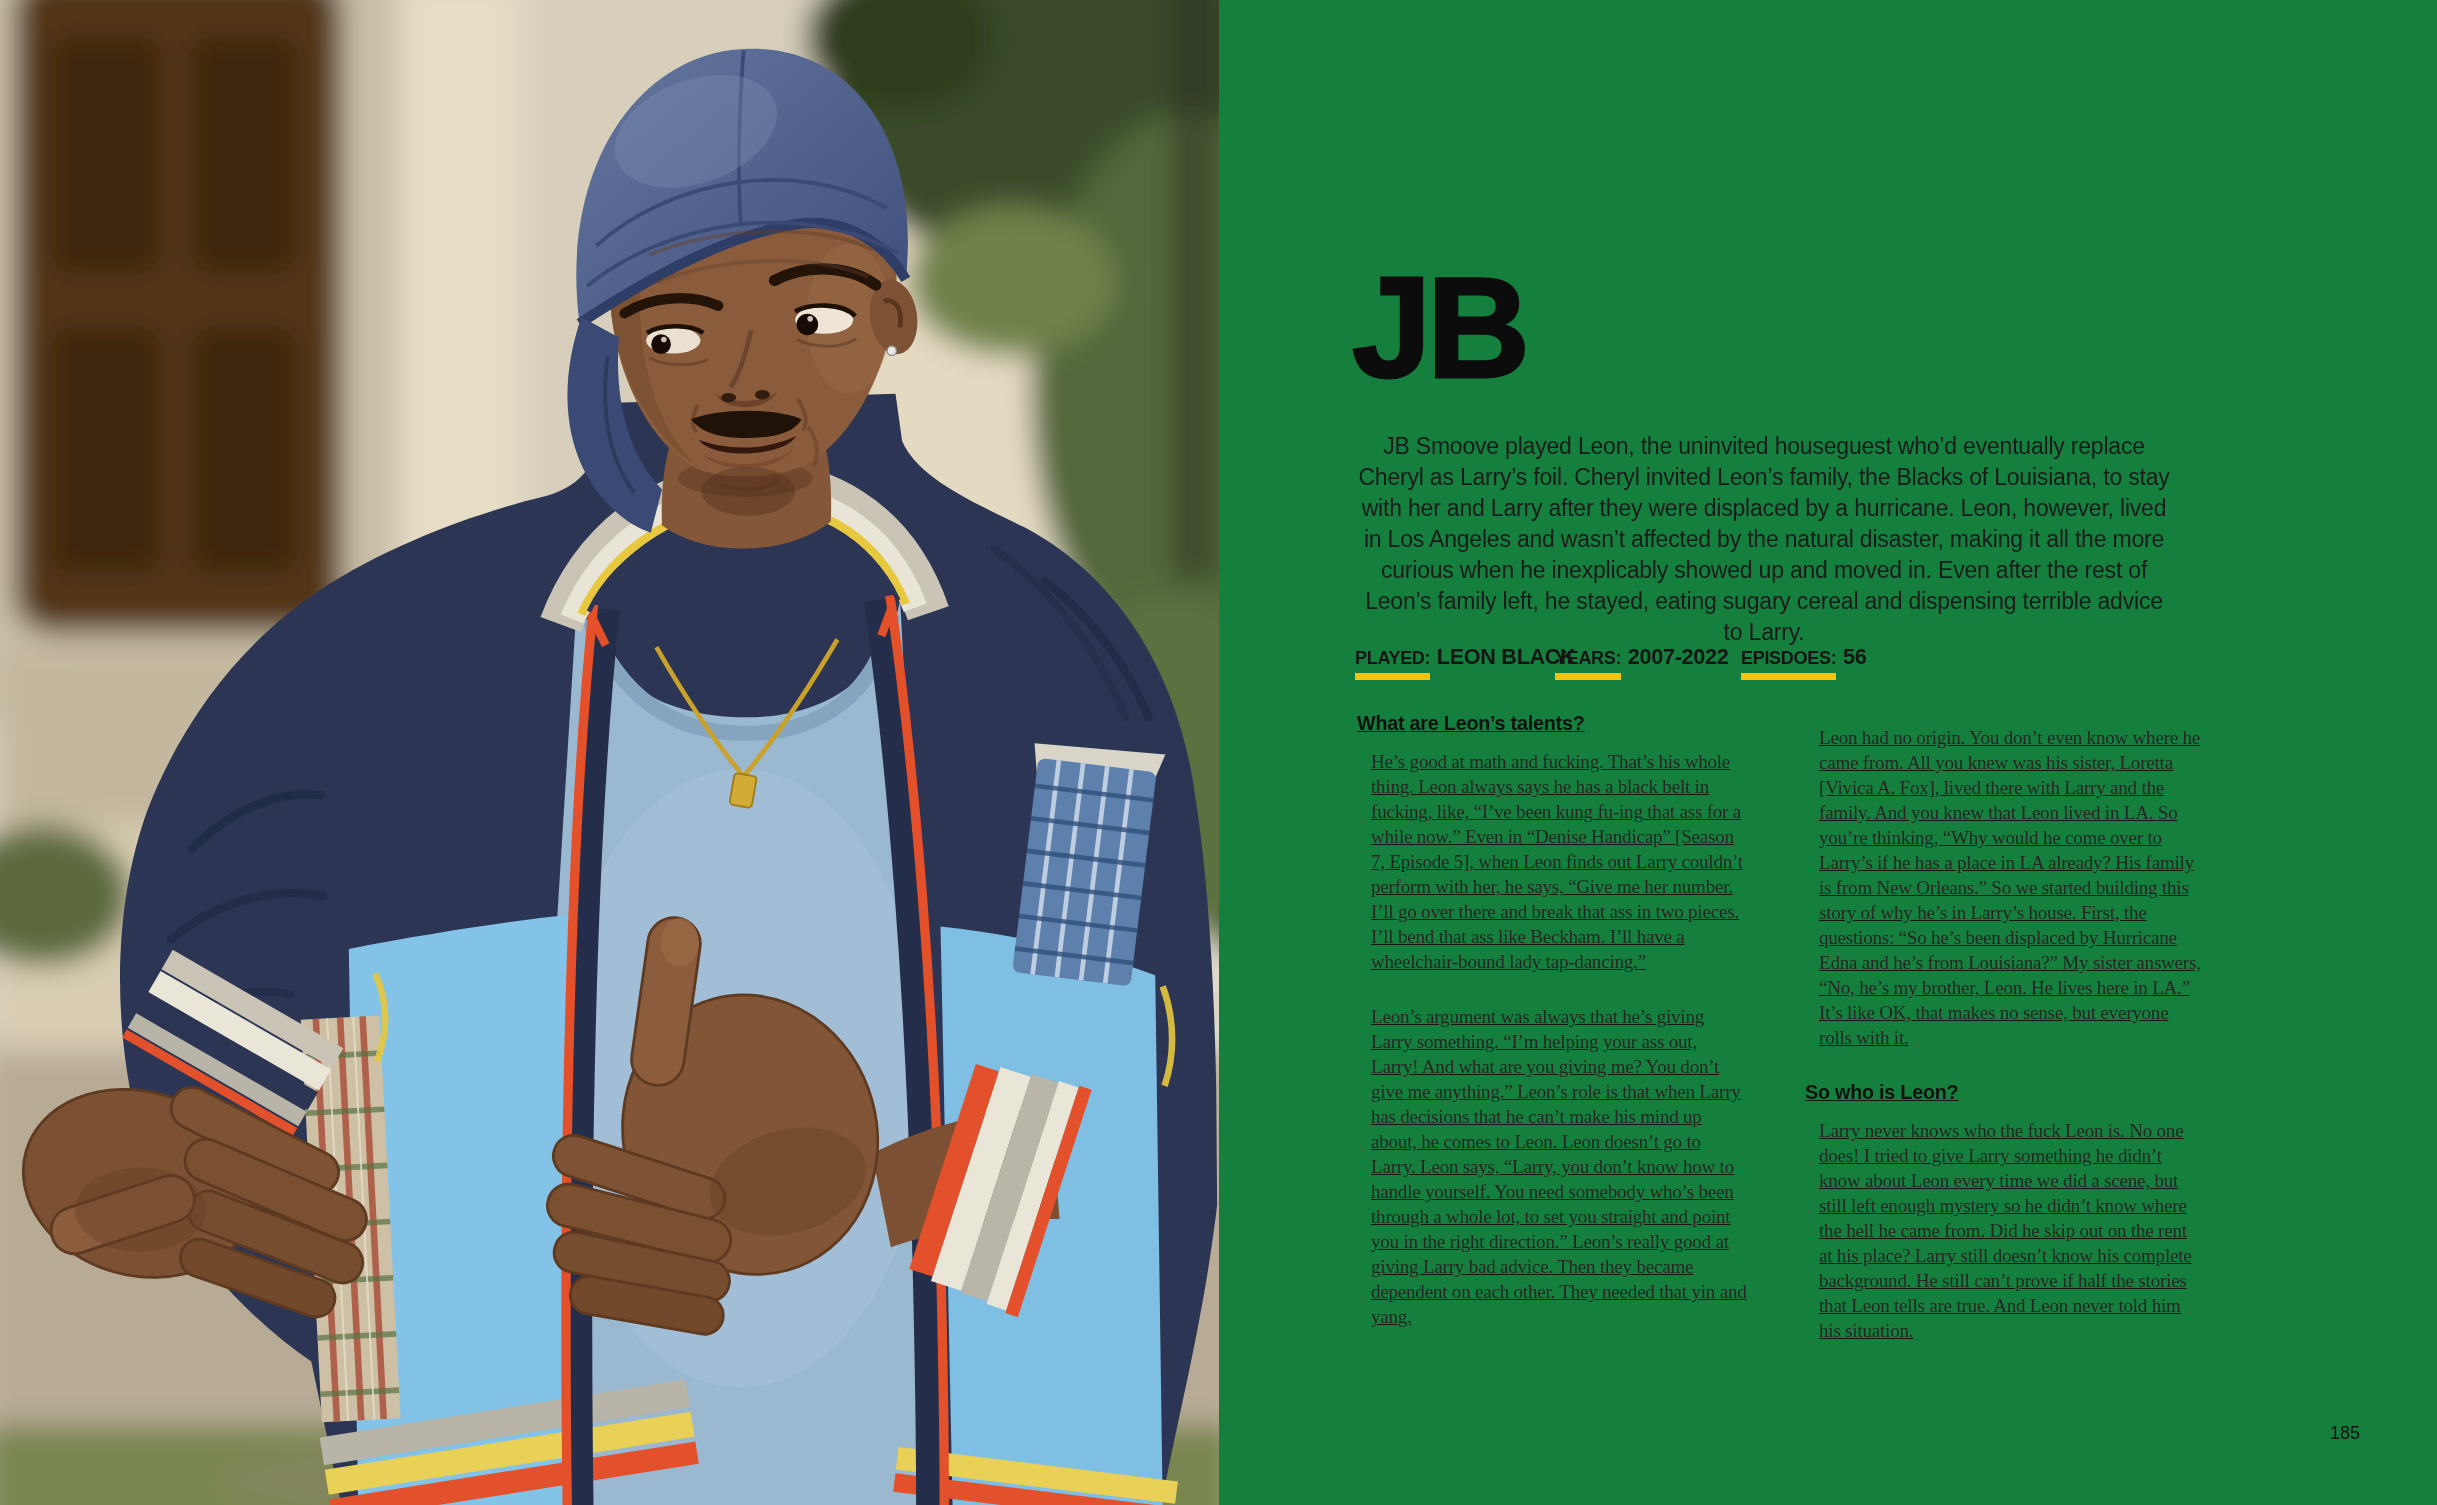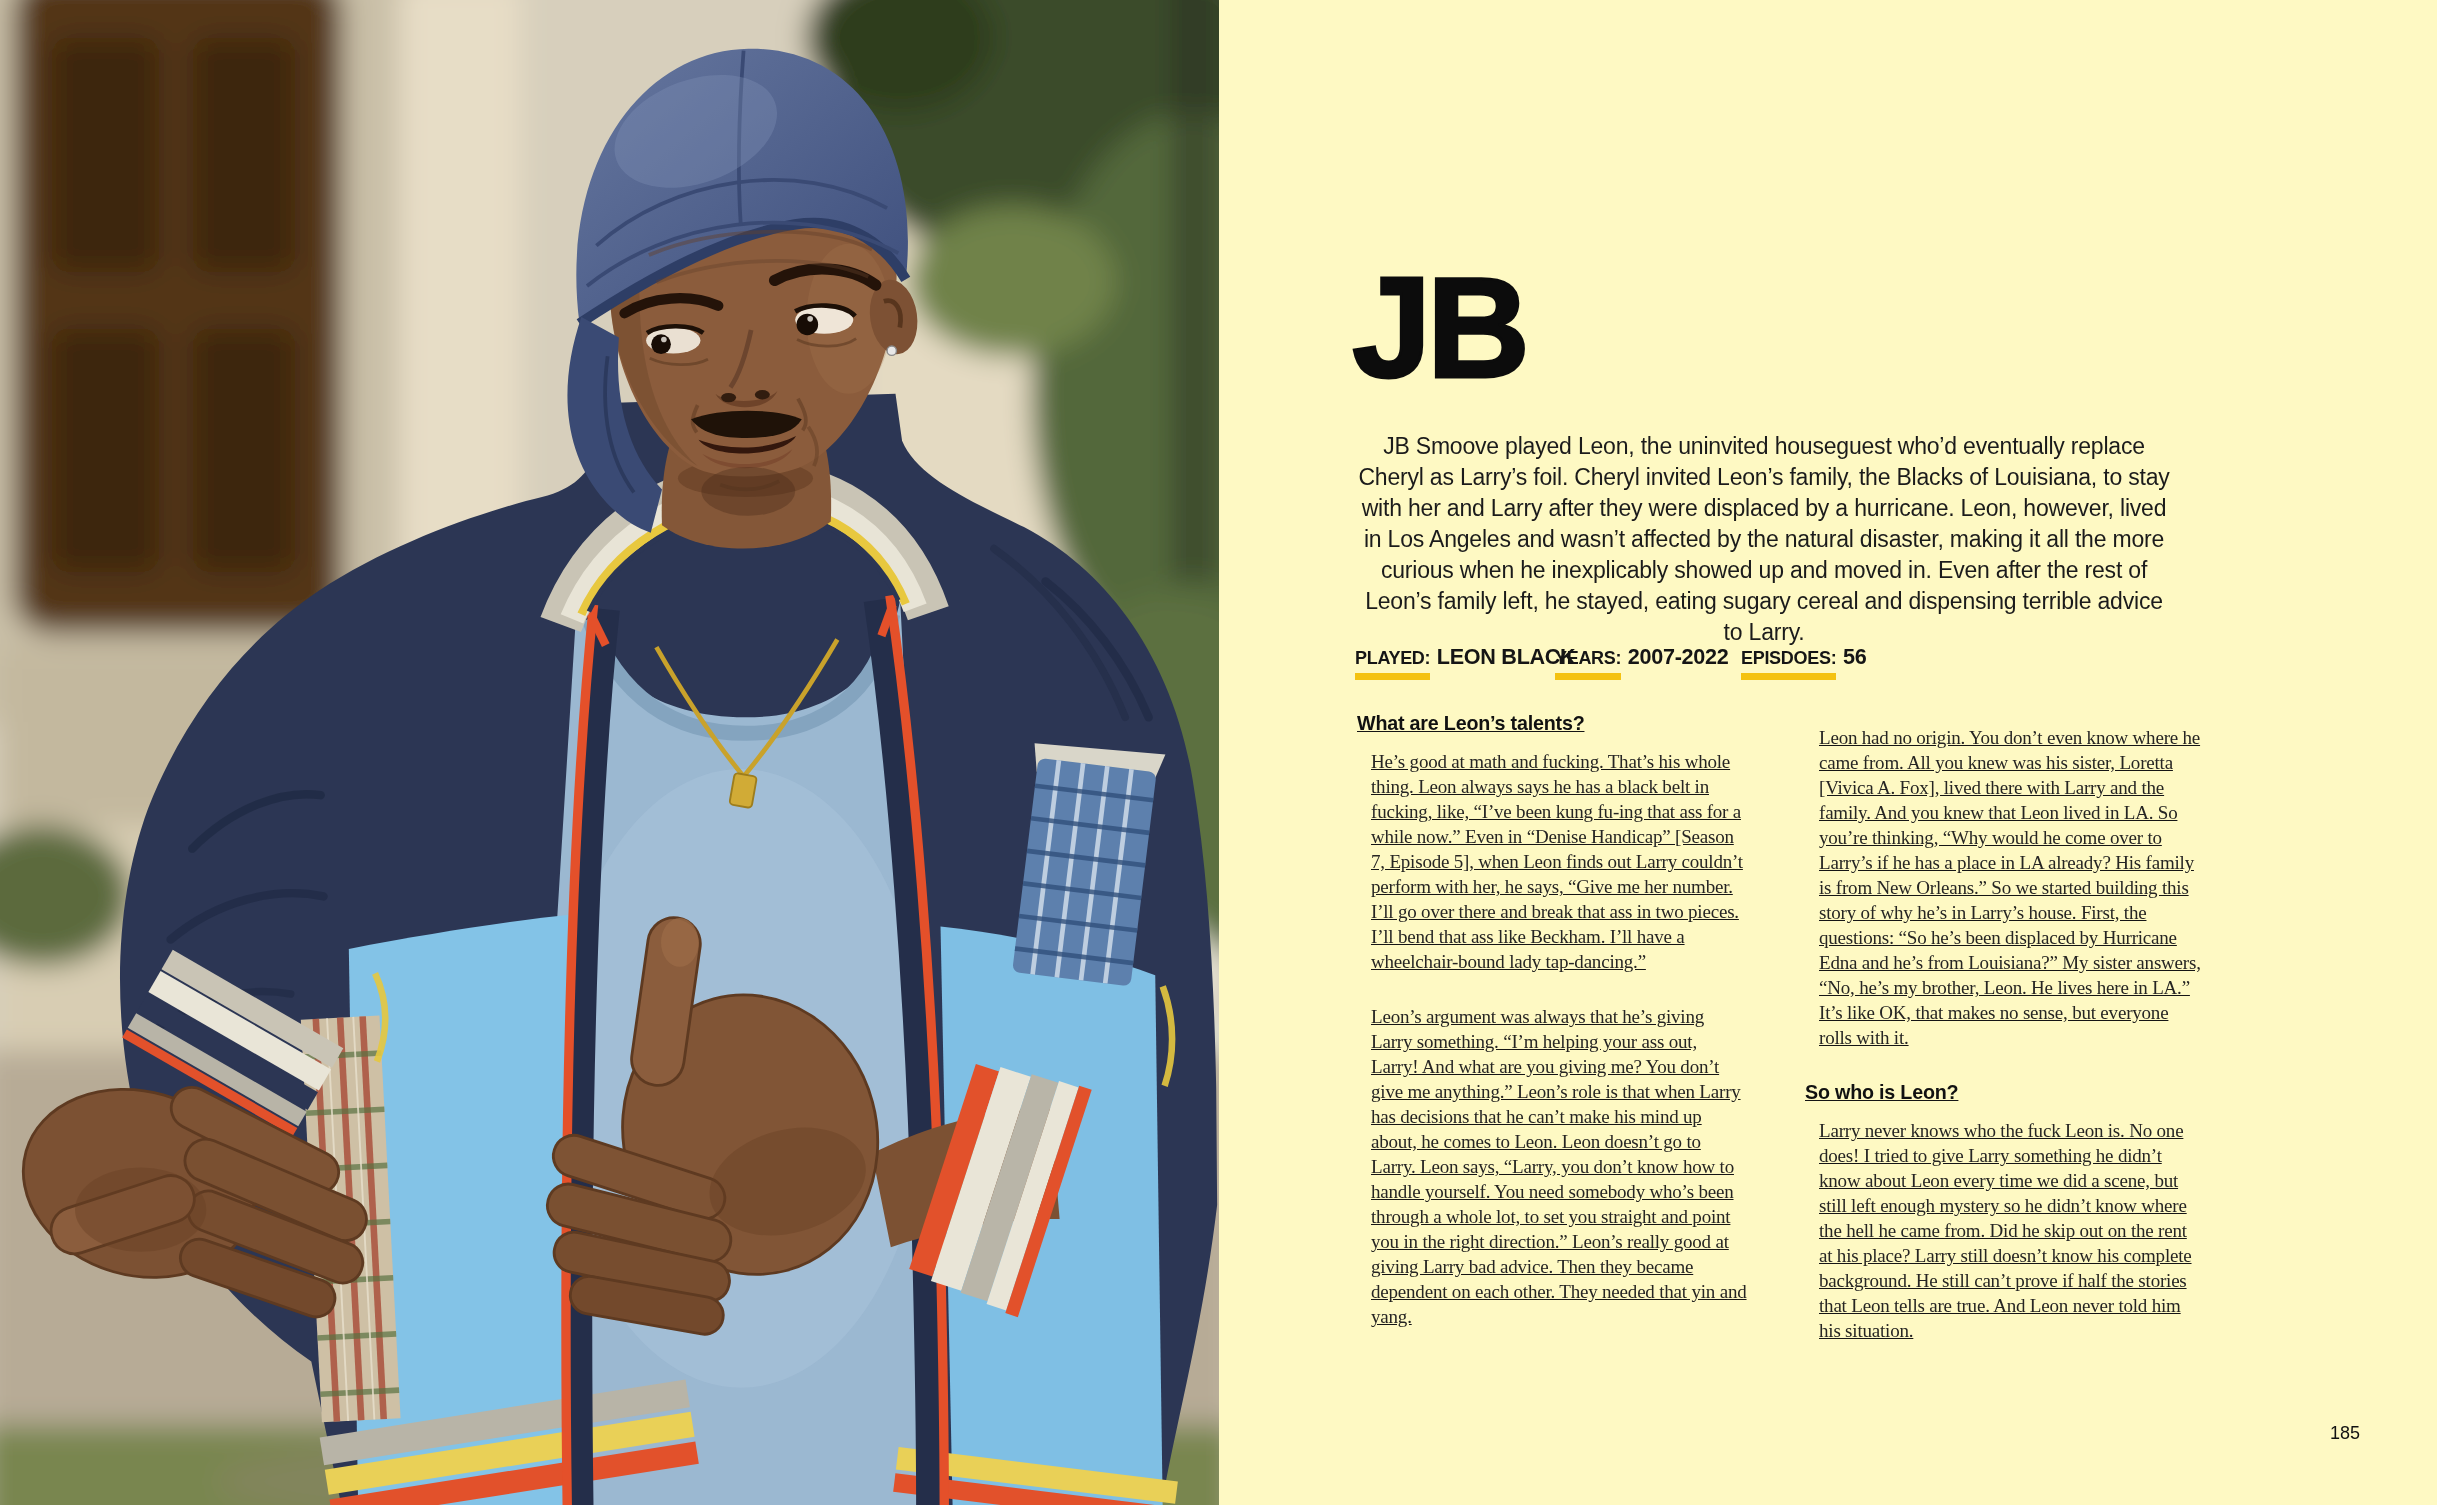--- a/index.html
+++ b/index.html
@@ -1,20 +1,20 @@
 <!DOCTYPE html>
 <html style="font-size:15px"><head>
 <meta charset="utf-8">
 <style>
   html,body{margin:0;padding:0;background:#444;}
   .spread{position:relative;width:2438px;height:1506px;background:#ffffff;overflow:hidden;
           font-family:"Liberation Sans",sans-serif;color:#151515;}
   .photo-panel{position:absolute;left:0;top:0;width:1219px;height:1506px;overflow:hidden;}
   .photo-panel svg{display:block;}
-  .page-right{position:absolute;left:1219px;top:0;width:1219px;height:1506px;background:#fef9c3;}
+  .page-right{position:absolute;left:1219px;top:0;width:1219px;height:1506px;background:#15803d;}
 
   .title{position:absolute;left:133px;top:174px;font-weight:bold;font-size:143px;line-height:115px;
          letter-spacing:-4.7px;color:#0c0c0c;-webkit-text-stroke:2.8px #0c0c0c;}
   .title span{display:block;}
 
   .intro{position:absolute;left:136px;top:431px;width:818px;font-size:23px;line-height:31px;
          letter-spacing:-0.2px;color:#1b1b1b;margin:0;text-align:center;}
 
   .stats{position:absolute;left:0;top:641px;width:1219px;height:47px;}
   .stat{position:absolute;top:3px;white-space:nowrap;text-align:center;}

